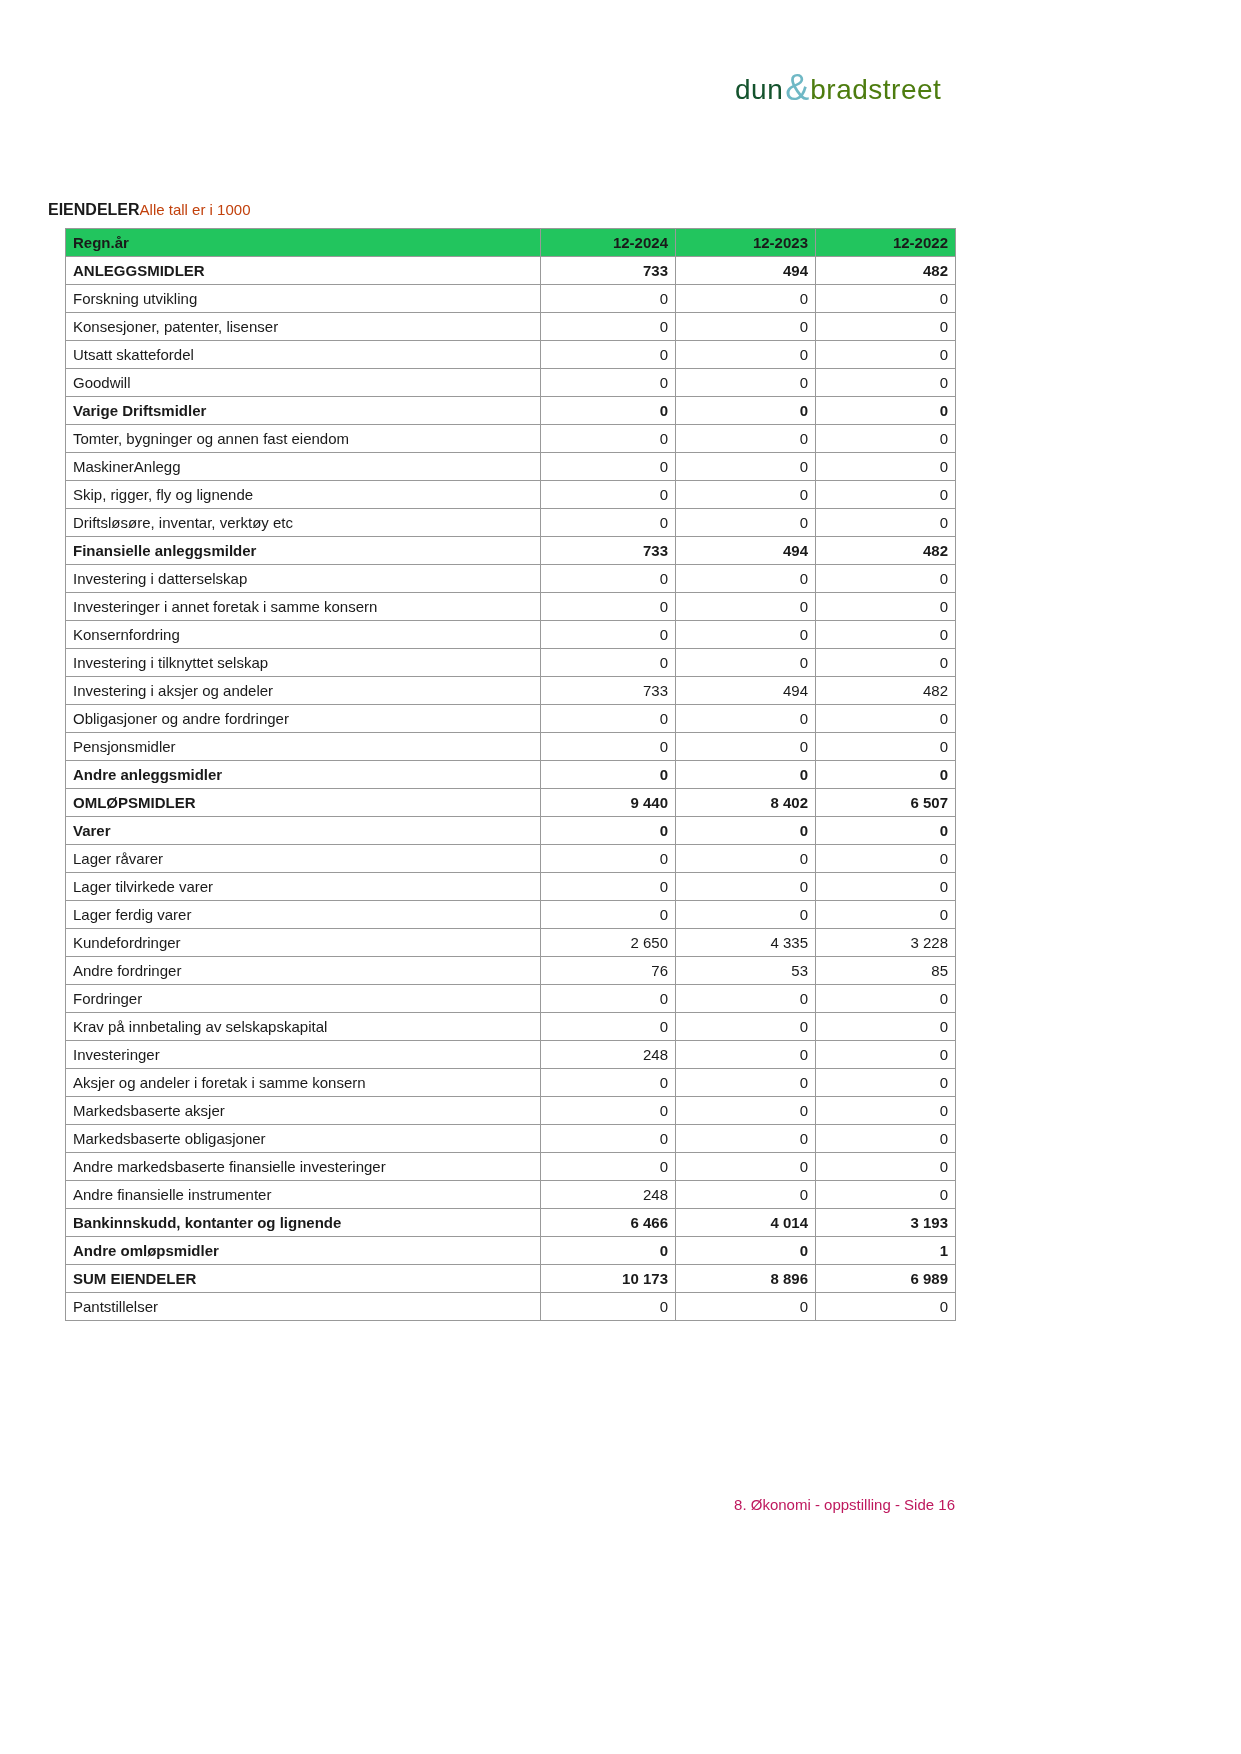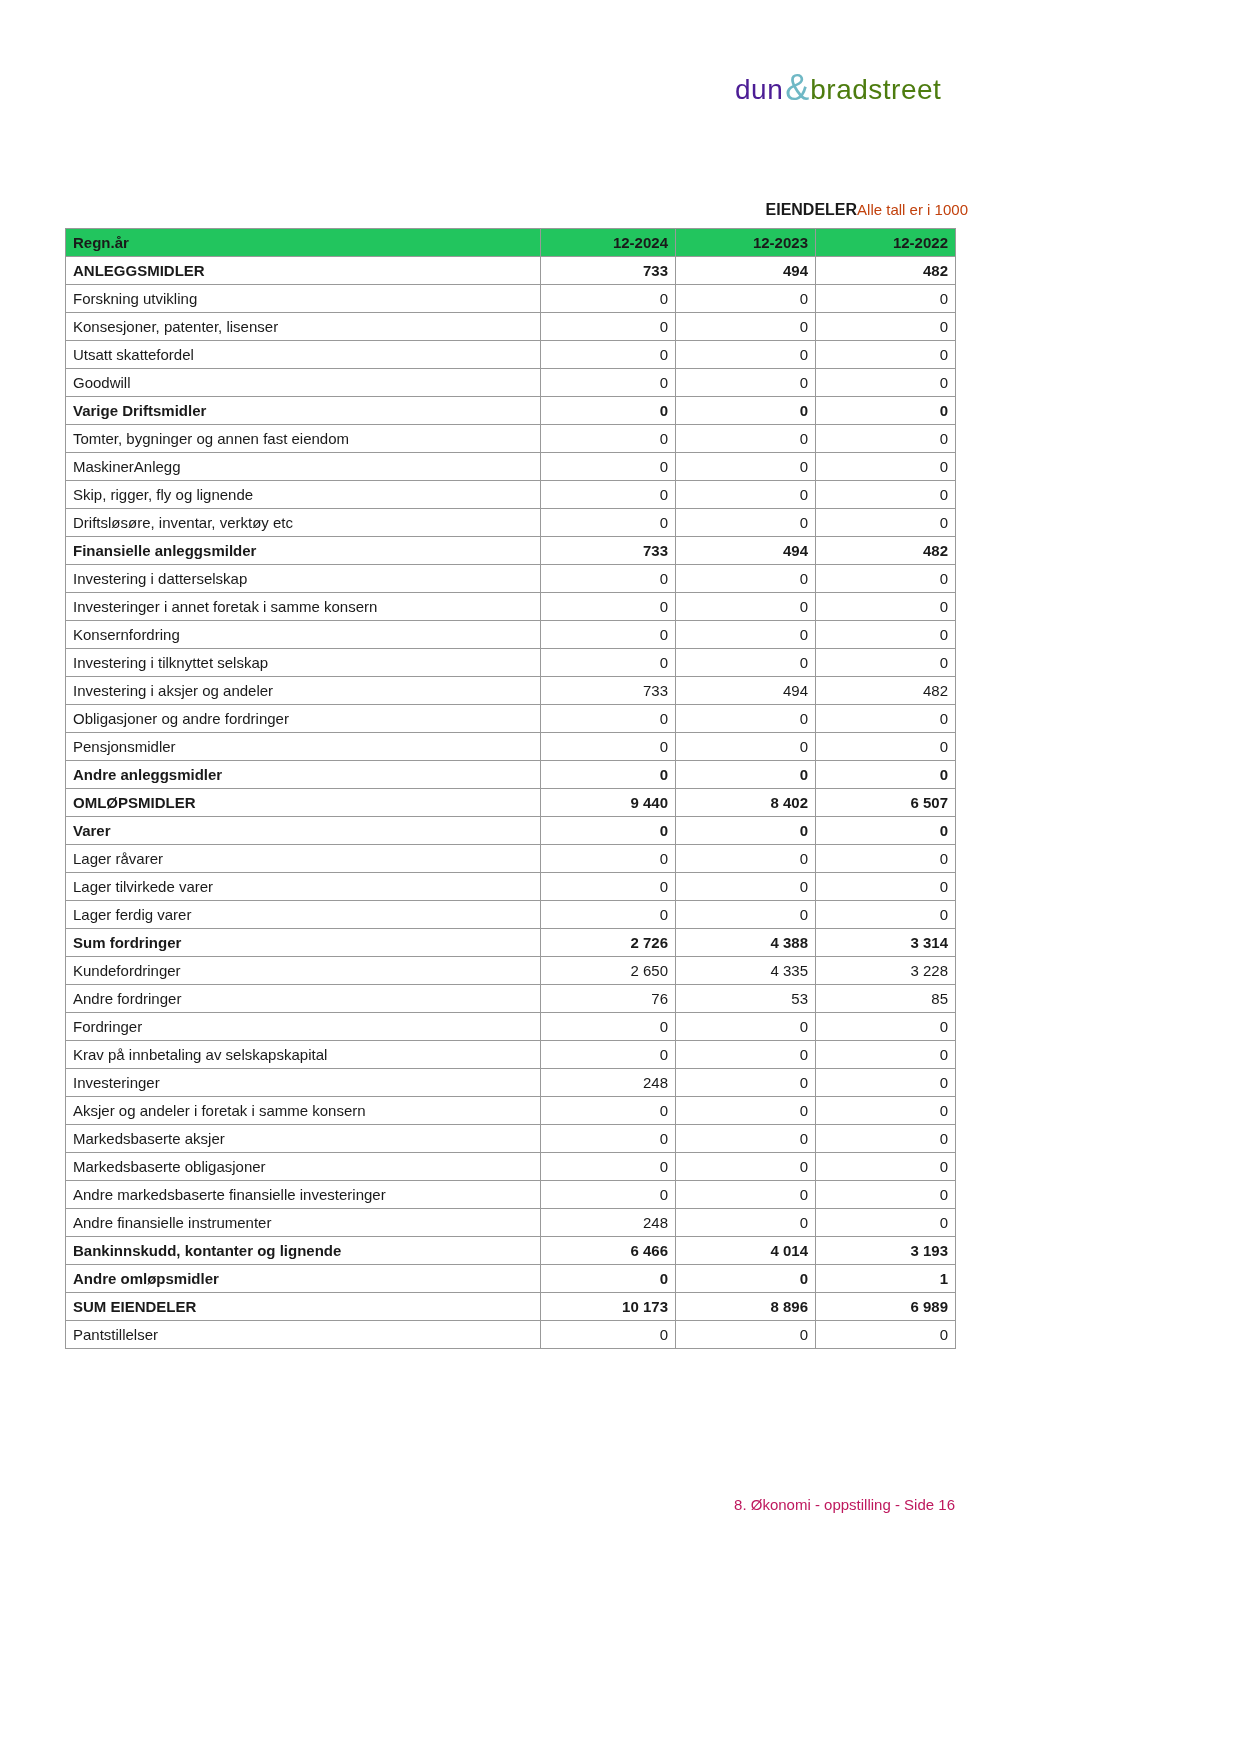--- a/index.html
+++ b/index.html
@@ -23,43 +23,43 @@
     top: 72px;
     left: 735px;
     display: flex;
     align-items: center;
     white-space: nowrap;
     line-height: 1;
   }
   .logo-dun {
     font-size: 28px;
     letter-spacing: 0.5px;
-    color: #4c1d95;
+    color: #14532d;
   }
   .logo-amp {
     font-size: 36px;
     color: #6fb8c5;
     margin: 0 1px 0 2px;
     position: relative;
     top: -2px;
   }
   .logo-bradstreet {
     font-size: 28px;
     letter-spacing: 0.5px;
     color: #4d7c0f;
   }
 
   
   .title-row {
     position: absolute;
     top: 201px;
-    left: 78px;
+    left: 48px;
     width: 890px;
     display: flex;
-    justify-content: flex-end;
+    justify-content: flex-start;
     align-items: baseline;
   }
   .section-title {
     font-size: 16px;
     font-weight: bold;
     color: #1a1a1a;
   }
   .units-note {
     font-size: 15px;
     color: #c2410c;
@@ -280,26 +280,20 @@
           <td class="num">0</td>
           <td class="num">0</td>
           <td class="num">0</td>
         </tr>
         <tr>
           <td>Lager ferdig varer</td>
           <td class="num">0</td>
           <td class="num">0</td>
           <td class="num">0</td>
         </tr>
-        <tr class="bold">
-          <td>Sum fordringer</td>
-          <td class="num">2 726</td>
-          <td class="num">4 388</td>
-          <td class="num">3 314</td>
-        </tr>
         <tr>
           <td>Kundefordringer</td>
           <td class="num">2 650</td>
           <td class="num">4 335</td>
           <td class="num">3 228</td>
         </tr>
         <tr>
           <td>Andre fordringer</td>
           <td class="num">76</td>
           <td class="num">53</td>

